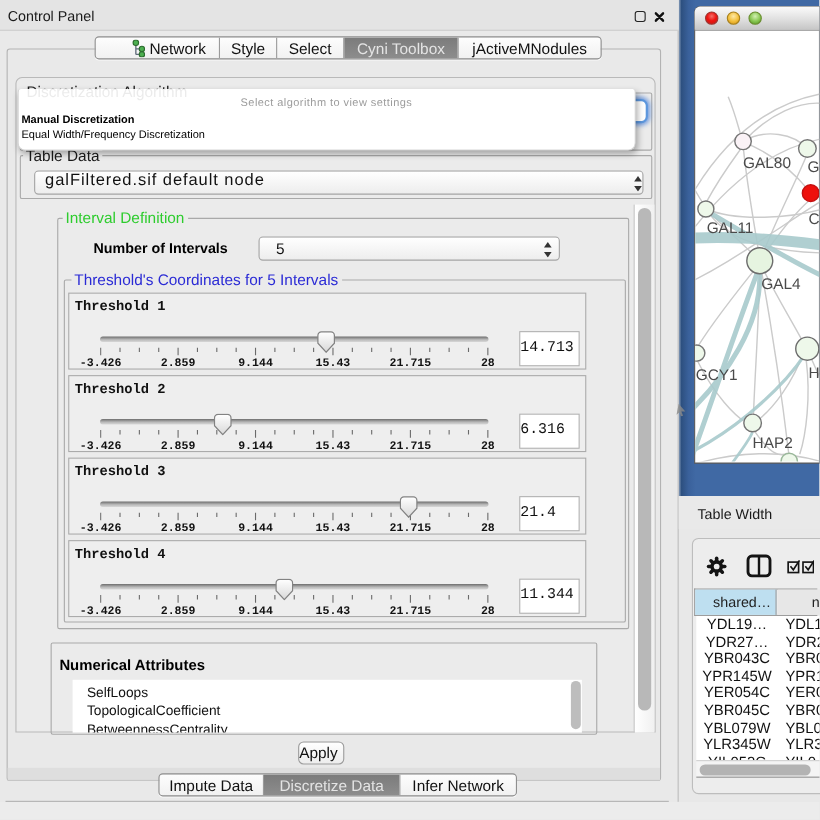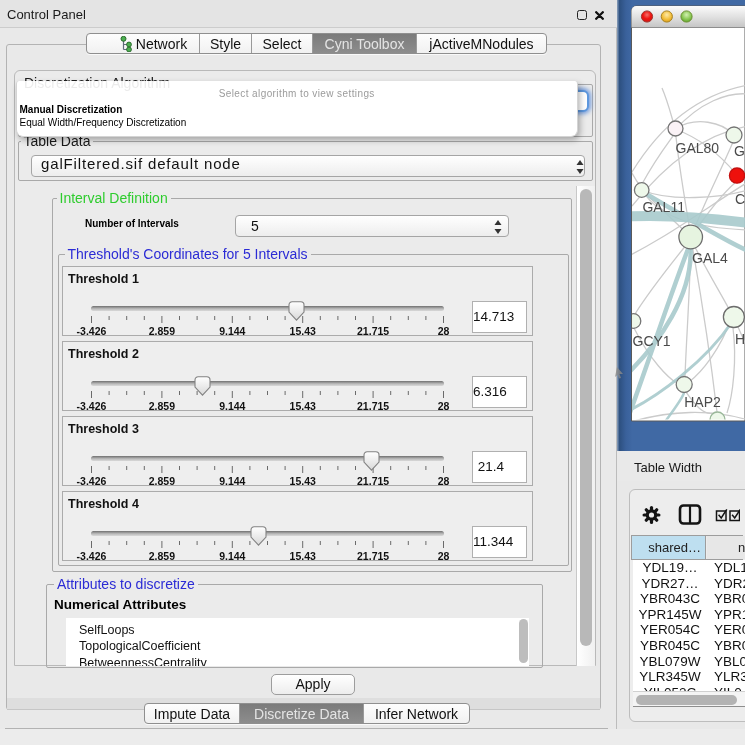--- a/index.html
+++ b/index.html
@@ -35,39 +35,39 @@
 
 .group { position:absolute; border:1px solid #a9a9a9; border-radius:2px; }
 .gtitle { position:absolute; font-size:14px; background:#ebebeb; padding:0 3px; color:#1a1a1a; z-index:1;}
 
 .combo { position:absolute; background:linear-gradient(#ffffff,#ededed); border:1px solid #a5a5a5;
   border-radius:4px; font-size:15px; color:#111; }
 .combo .cv { position:absolute; left:9px; top:-1px; letter-spacing:0.85px; }
 .arrows { position:absolute; width:8px; }
 
 .thpanel { position:absolute; left:62px; width:471px; height:70px; background:#eeeeee;
-  border:1px solid #ababab; }
+  border:1px solid #ababab;font-family:Liberation Mono, monospace; }
 .thlabel { position:absolute; left:5px; top:5px; font-weight:bold; font-size:12.5px; color:#111; }
 .track { position:absolute; left:28px; top:38.5px; width:353px; height:5px;
   background:linear-gradient(#6f6f6f,#b9b9b9 55%,#d9d9d9); border-radius:2.5px; }
 .thumb { position:absolute; top:33.5px; }
 .tl { position:absolute; top:58px; transform:translateX(-50%); font-size:10.5px; font-weight:bold; color:#111; }
 .vbox { position:absolute; left:409px; top:34px; width:55px; height:32px; background:#fff;
   border:1px solid #b0b0b0; font-size:13.5px; color:#111; text-align:right;
   line-height:30px; padding-right:22px; }
 
 #attrlist { position:absolute; left:66px; top:618px; width:463px; height:48px; background:#fff;
   font-size:12.5px; color:#111; overflow:hidden; }
 #attrlist div { padding-left:13px; height:16.5px; line-height:16.5px; }
 #attrlist .sb { position:absolute; right:1px; top:1px; width:9px; height:44px;
   background:#bdbdbd; border-radius:5px; padding:0; }
 
-#applybtn { position:absolute; left:271px; top:674px; width:84px; height:21px;
+#applybtn { position:absolute; left:271px; top:674px; width:42px; height:21px;
   background:linear-gradient(#ffffff,#ededed); border:1px solid #9d9d9d; border-radius:5px;
-  font-size:14px; color:#111; text-align:center; line-height:19px; }
+  font-size:14px; color:#111; line-height:19px; }
 
 #popup { position:absolute; left:15.5px; top:80.5px; width:562.5px; height:56px; background:#fff;
   border:1px solid #d4d4d4; border-top:none; border-radius:3px 3px 7px 7px; z-index:20;
   box-shadow:2px 3px 6px rgba(0,0,0,0.3); font-size:10px; }
 #popup .g { position:absolute; left:0; right:0; top:7.5px; text-align:center; color:#9b9b9b; letter-spacing:0.4px; }
 #popup .b { position:absolute; left:3px; top:23.3px; font-weight:bold; color:#000; }
 #popup .n { position:absolute; left:3px; top:36.6px; color:#000; }
 
 #focombo { position:absolute; left:545px; top:90px; width:44px; height:22px; background:#fff;
   border:2.5px solid #5d97dd; border-radius:6px; box-shadow:0 0 4px 2px rgba(90,140,220,.8); z-index:2; }
@@ -128,21 +128,21 @@
   <div class="combo" style="left:31px;top:155px;width:554px;height:22px;">
     <span class="cv">galFiltered.sif default node</span>
     <svg class="arrows" style="left:544px;top:4px" width="8" height="14" viewBox="0 0 8 14">
       <path d="M4,0 L7.5,5 h-7 z" fill="#333"></path>
         <path d="M4,14 L0.5,9 h7 z" fill="#333"></path>
     </svg>
   </div>
 
   <div class="group" style="left:51.5px;top:198px;width:520px;height:374px;"></div>
   <span class="gtitle" style="left:56.5px;top:189.5px;color:#2ecc2e;">Interval Definition</span>
-  <span class="bold" style="position:absolute;left:85px;top:217.5px;font-size:10px;">Number of Intervals</span>
+  <span class="bold" style="position:absolute;left:85px;top:217.5px;font-size:13px;">Number of Intervals</span>
   <div class="combo" style="left:235px;top:215px;width:274px;height:22px;font-size:14px;">
     <span class="cv" style="left:15px;top:2px;letter-spacing:0;">5</span>
     <svg class="arrows" style="left:258px;top:4px" width="8" height="14" viewBox="0 0 8 14">
       <path d="M4,0 L7.5,5 h-7 z" fill="#333"></path>
         <path d="M4,14 L0.5,9 h7 z" fill="#333"></path>
     </svg>
   </div>
 
   <div class="group" style="left:57.5px;top:254px;width:511px;height:312px;"></div>
   <span class="gtitle" style="left:64.5px;top:245.5px;color:#2b2bd5;">Threshold's Coordinates for 5 Intervals</span>
@@ -290,21 +290,20 @@
       <span class="tl" style="left:239.7px">15.43</span>
       <span class="tl" style="left:310.1px">21.715</span>
       <span class="tl" style="left:380.5px">28</span>
   <svg class="thumb" style="left:187.1px" width="17" height="20" viewBox="0 0 17 20">
     <path d="M4.2,0.7 h8.6 a3.2,3.2 0 0 1 3.2,3.2 v7.1 L8.5,19.2 L1,11 V3.9 a3.2,3.2 0 0 1 3.2,-3.2 z" fill="url(#tg)" stroke="#828282" stroke-width="1.1"></path>
   </svg>
   <div class="vbox">11.344</div>
 </div>
 
   <div class="group" style="left:46px;top:584px;width:497px;height:84px;"></div>
-  <span class="gtitle" style="left:54px;top:575.5px;color:#2b2bd5;">Attributes to discretize</span>
   <span class="bold" style="position:absolute;left:54px;top:597px;font-size:13.5px;">Numerical Attributes</span>
   <div id="attrlist">
     <div style="margin-top:3.5px">SelfLoops</div>
       <div>TopologicalCoefficient</div>
       <div>BetweennessCentrality</div>
     <div class="sb"></div>
   </div>
 
   <div id="vsb">
       <div class="th"></div>

